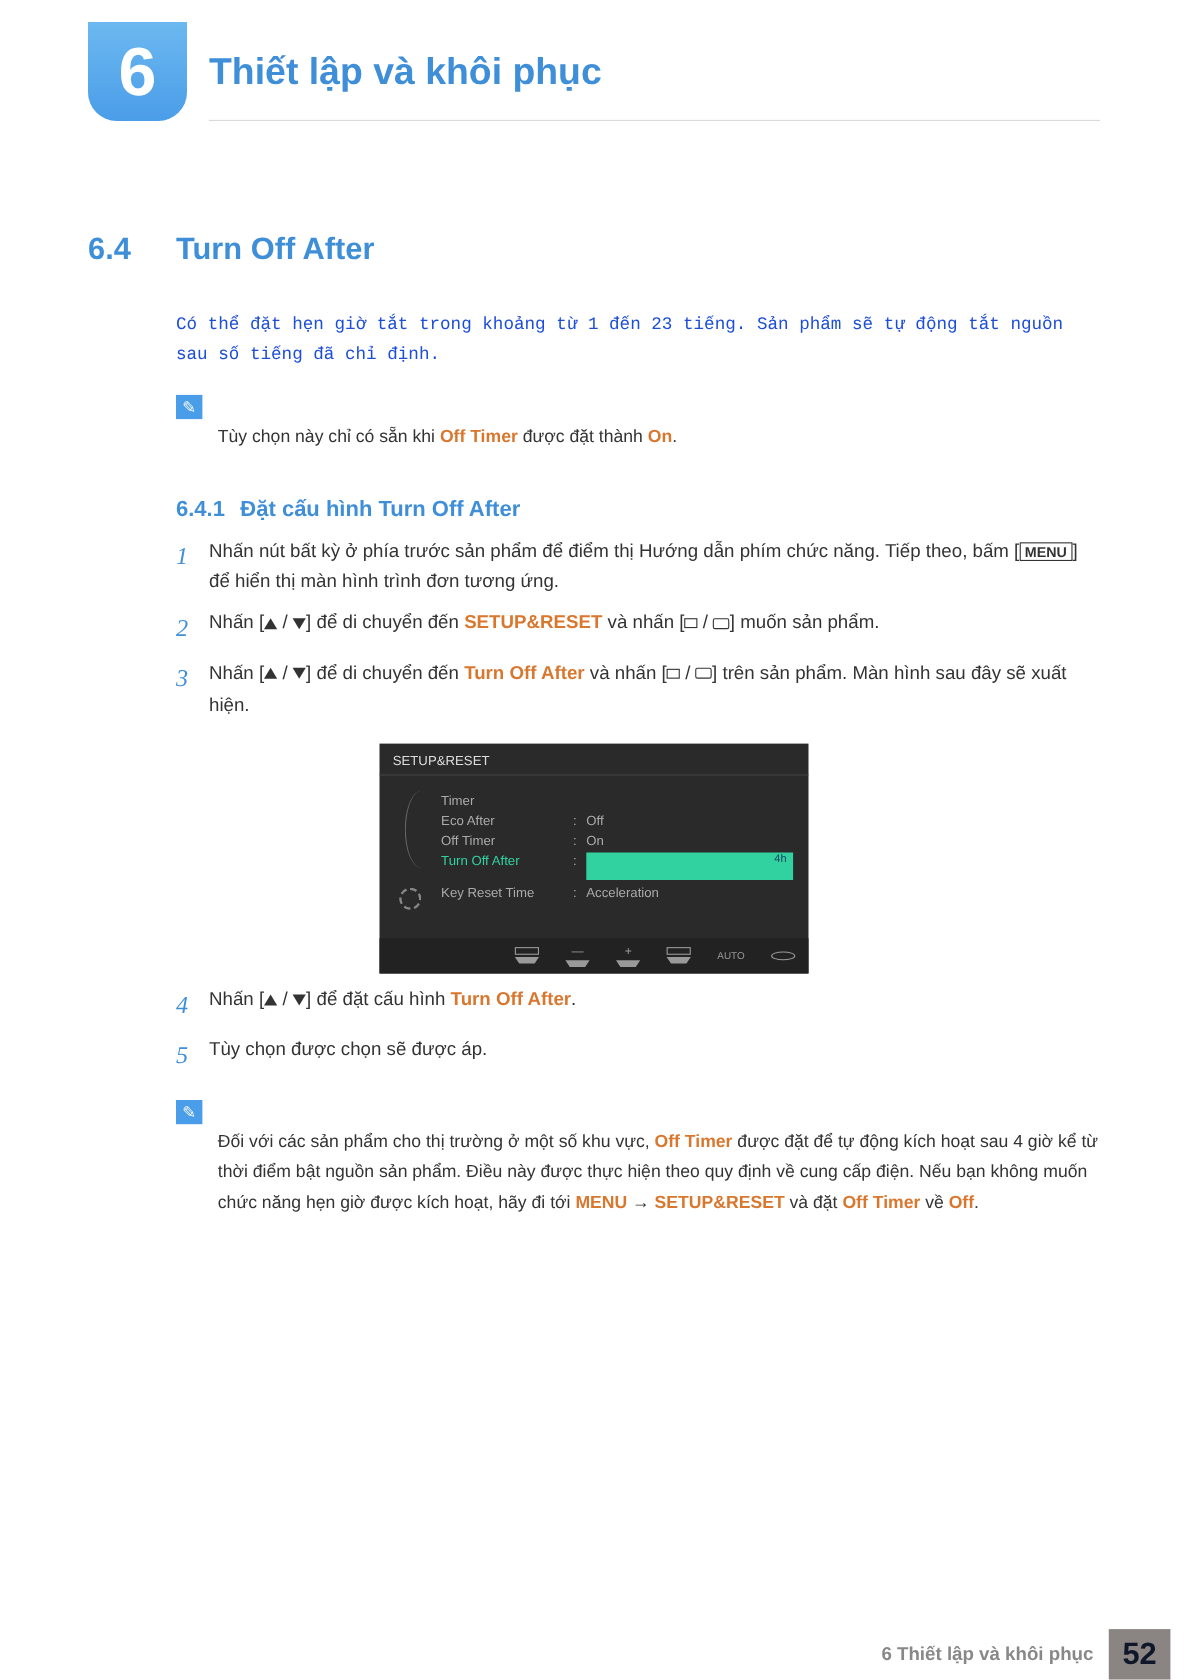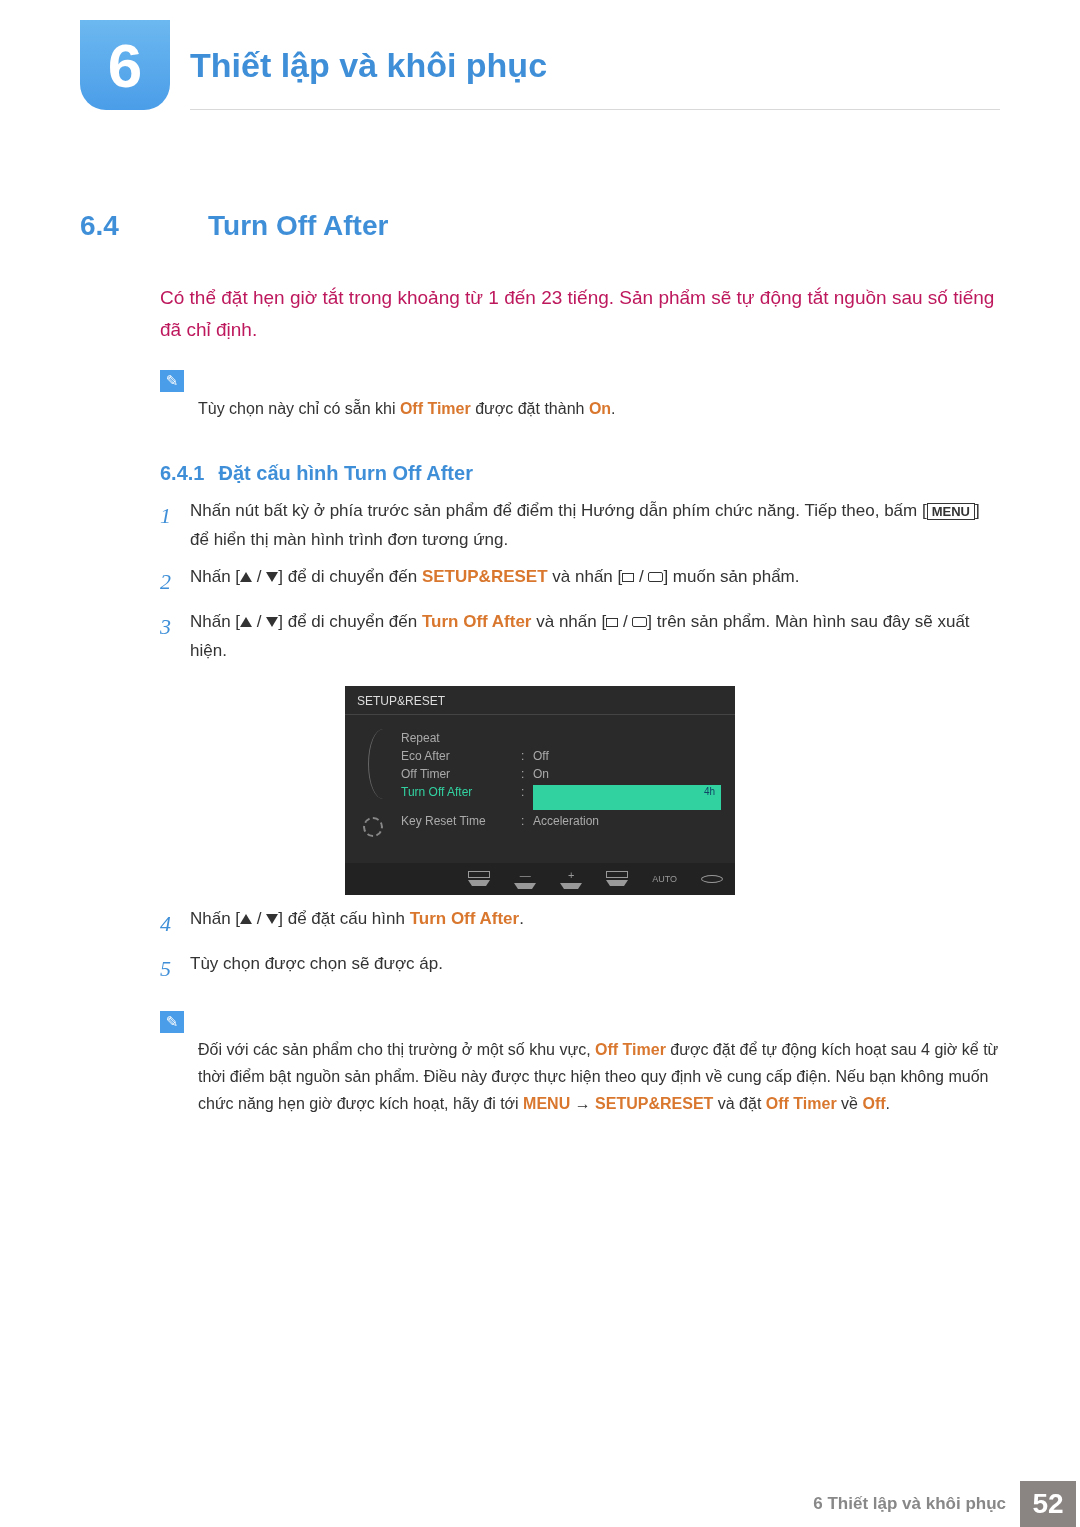--- a/index.html
+++ b/index.html
@@ -44,39 +44,39 @@
     bottom: 0;
     left: 110px;
     right: 0;
     height: 1px;
     background: #d9d9d9;
   }
   .section {
     display: flex;
     margin-bottom: 40px;
     margin-top: 100px;
-    gap: 48px;
   }
   .section-num {
     width: 80px;
     color: #3f8fd8;
     font-size: 28px;
     font-weight: bold;
   }
   .section-title {
     color: #3f8fd8;
     font-size: 28px;
     font-weight: bold;
   }
   .body-block {
     margin-left: 80px;
     margin-bottom: 20px;
-    font-size: 19px;
+    font-size: 16px;
     line-height: 1.7;
-    color: #be185d;
+    color: #1d4ed8;
+    font-family: Liberation Mono, monospace;
   }
   .note-row {
     display: flex;
     align-items: flex-start;
     margin-left: 80px;
     margin-bottom: 28px;
   }
   .note-icon {
     width: 24px;
     height: 22px;
@@ -238,31 +238,31 @@
   
   .page-footer {
     position: absolute;
     bottom: 0;
     left: 0;
     right: 0;
     height: 46px;
     display: flex;
     justify-content: flex-end;
     align-items: center;
-    padding-right: 4px;
+    padding-right: 16px;
   }
   .footer-text {
     color: #888;
     font-weight: bold;
     font-size: 17px;
     margin-right: 14px;
   }
   .page-num {
     background: #8a8582;
-    color: #ffffff;
+    color: #0f172a;
     font-size: 28px;
     font-weight: bold;
     width: 56px;
     height: 46px;
     display: flex;
     align-items: center;
     justify-content: center;
   }
 </style>
 </head>
@@ -317,21 +317,21 @@
 
   <div class="osd">
     <div class="osd-title">SETUP&amp;RESET</div>
     <div class="osd-body">
       <div class="osd-left">
         <div class="curve"></div>
         <div class="gear"></div>
       </div>
       <div class="osd-items">
         <div class="osd-row">
-          <div class="osd-label">Repeat</div>
+          <div class="osd-label">Timer</div>
         </div>
         <div class="osd-row">
           <div class="osd-label">Eco After</div>
             <div class="osd-colon">:</div>
             <div class="osd-val">Off</div>
         </div>
         <div class="osd-row">
           <div class="osd-label">Off Timer</div>
             <div class="osd-colon">:</div>
             <div class="osd-val">On</div>

